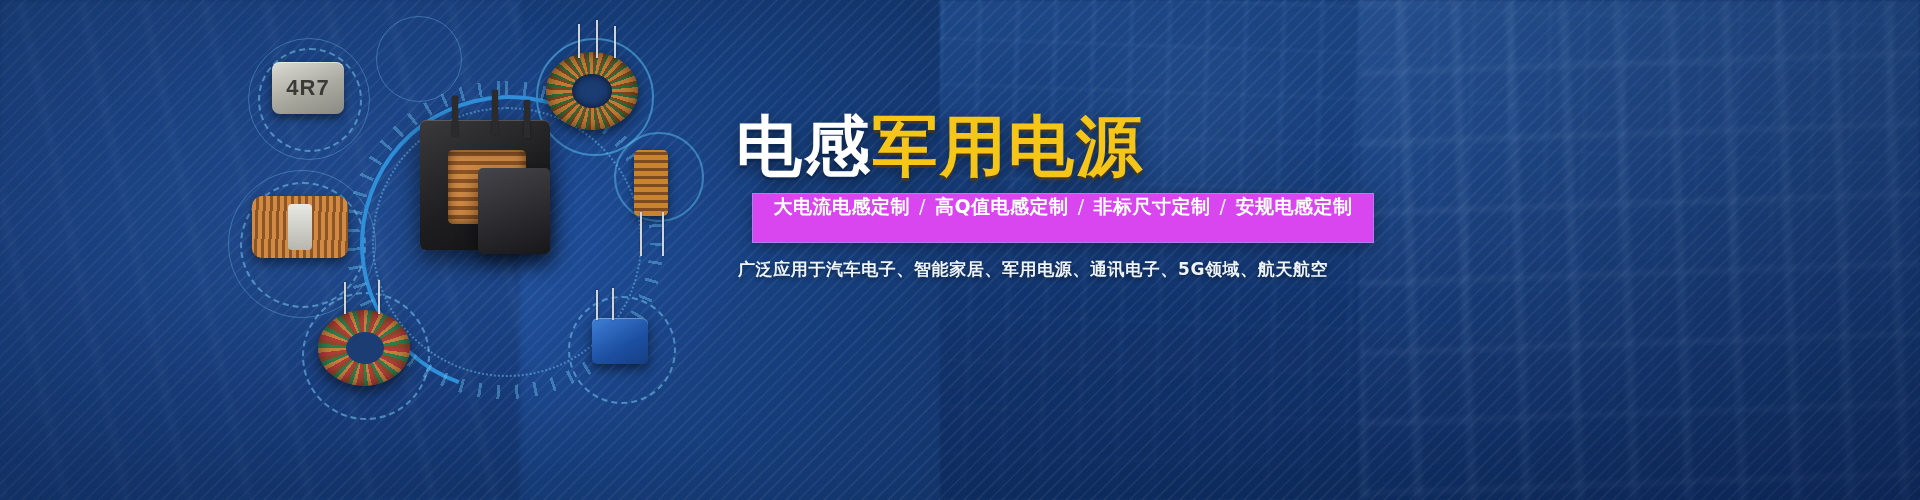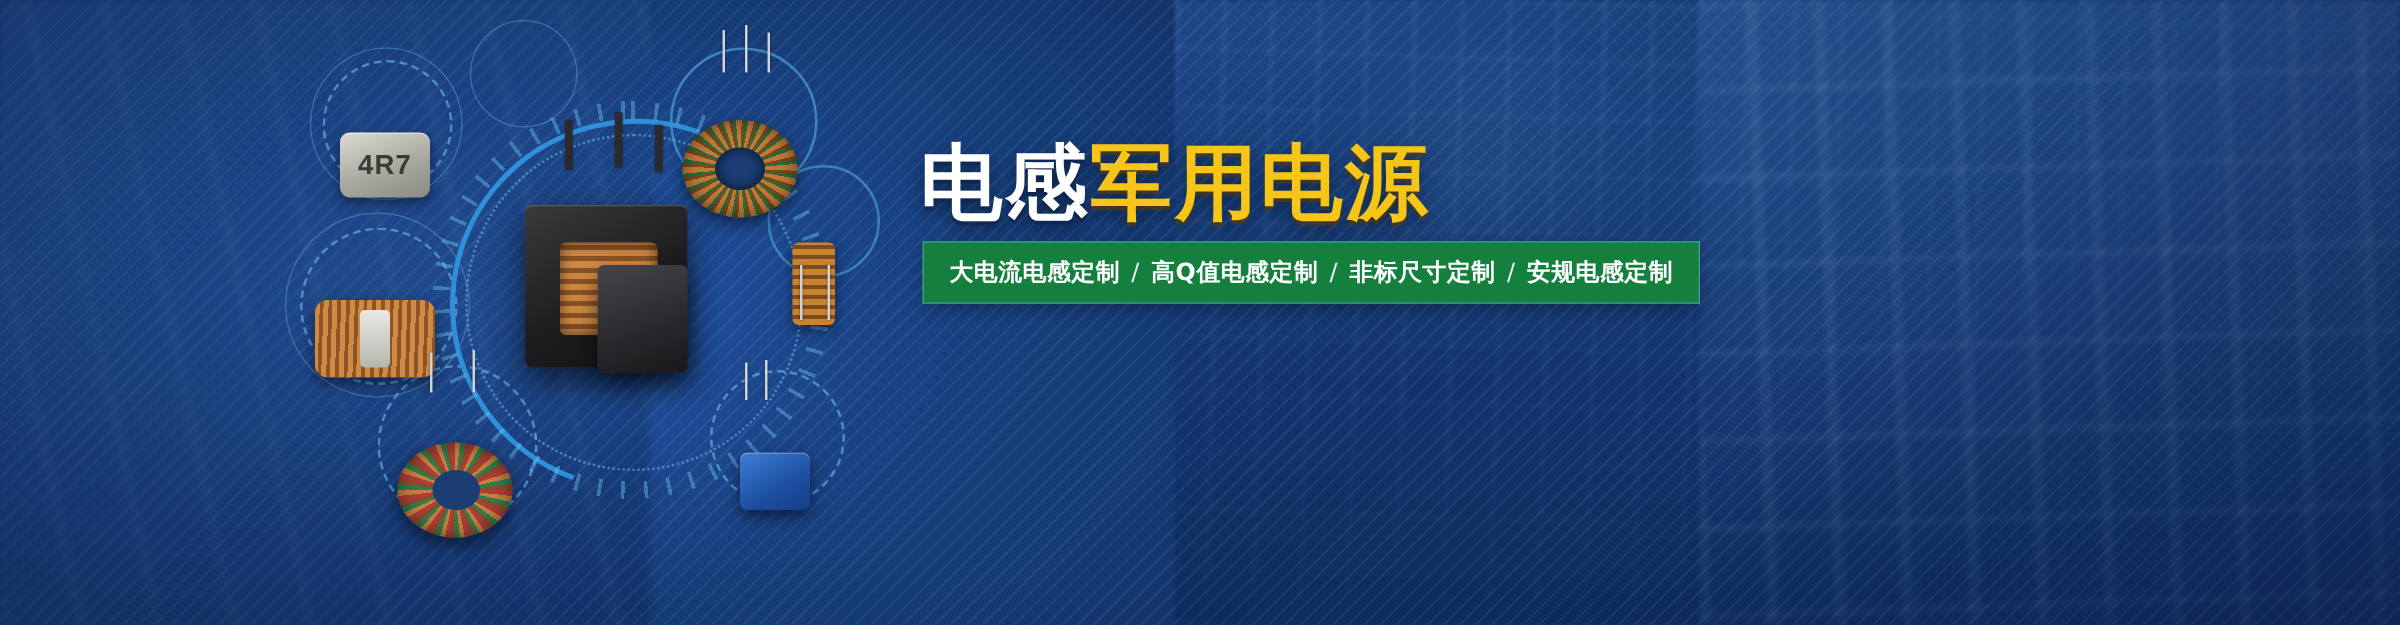--- a/index.html
+++ b/index.html
@@ -76,21 +76,21 @@
     position:absolute;left:345px;top:80px;width:320px;height:320px;border-radius:50%;
     background:
       repeating-conic-gradient(from 0deg,
         rgba(110,200,245,.75) 0deg 1.1deg, transparent 1.1deg 7deg);
     -webkit-mask:radial-gradient(circle,transparent 0 145px,#000 145px 159px,transparent 159px);
             mask:radial-gradient(circle,transparent 0 145px,#000 145px 159px,transparent 159px);
     opacity:.55;
   }
 
   
-  .prod{position:absolute;pointer-events:none;margin-top:44px;}
+  .prod{position:absolute;pointer-events:none;}
   .chip4r7{
     left:272px;top:62px;width:72px;height:52px;border-radius:8px;
     background:linear-gradient(160deg,#dcdcd4,#a9a9a0 55%,#8a8a82);
     box-shadow:0 4px 10px rgba(0,0,0,.45),inset 0 1px 0 rgba(255,255,255,.5);
     display:flex;align-items:center;justify-content:center;
     font:700 22px "Liberation Sans",sans-serif;color:#3a3a36;letter-spacing:1px;
   }
   .toroid-green{
     left:546px;top:52px;width:92px;height:78px;border-radius:50%;
     background:
@@ -169,24 +169,24 @@
   .headline .hl-white{
     color:#ffffff;
     text-shadow:0 3px 0 rgba(10,32,74,.55),0 6px 14px rgba(0,0,0,.45);
   }
   .headline .hl-gold{
     color:#f5c518;
     text-shadow:0 3px 0 rgba(92,58,6,.6),0 6px 14px rgba(0,0,0,.45);
   }
 
   .featurebar{
-    position:absolute;left:2px;top:193px;width:620px;height:48px;
-    background:#15803d;
+    position:absolute;left:16px;top:193px;width:620px;height:48px;
+    background:#d946ef;
     border:1px solid rgba(120,190,240,.5);
-    display:flex;align-items:center;justify-content:center;
+    display:flex;justify-content:center;
     box-shadow:0 4px 14px rgba(0,0,0,.28);
   }
   .featurebar .fb-inner{
     font:700 19px "DejaVu Sans","Liberation Sans",sans-serif;
     color:#ffffff;letter-spacing:.5px;white-space:nowrap;
   }
   .featurebar .sep{color:#eaf3ff;padding:0 9px;font-weight:400;}
 
   .apps{
     position:absolute;left:2px;top:258px;white-space:nowrap;
@@ -248,14 +248,15 @@
     <div class="headline">
       <span class="hl-white">电感</span><span class="hl-gold">军用电源</span>
     </div>
 
     <div class="featurebar">
       <div class="fb-inner">
         <span>大电流电感定制</span><span class="sep">/</span><span>高Q值电感定制</span><span class="sep">/</span><span>非标尺寸定制</span><span class="sep">/</span><span>安规电感定制</span>
       </div>
     </div>
 
+    <div class="apps">广泛应用于汽车电子、智能家居、军用电源、通讯电子、5G领域、航天航空</div>
   </div>
 </div>
 
 </body></html>

